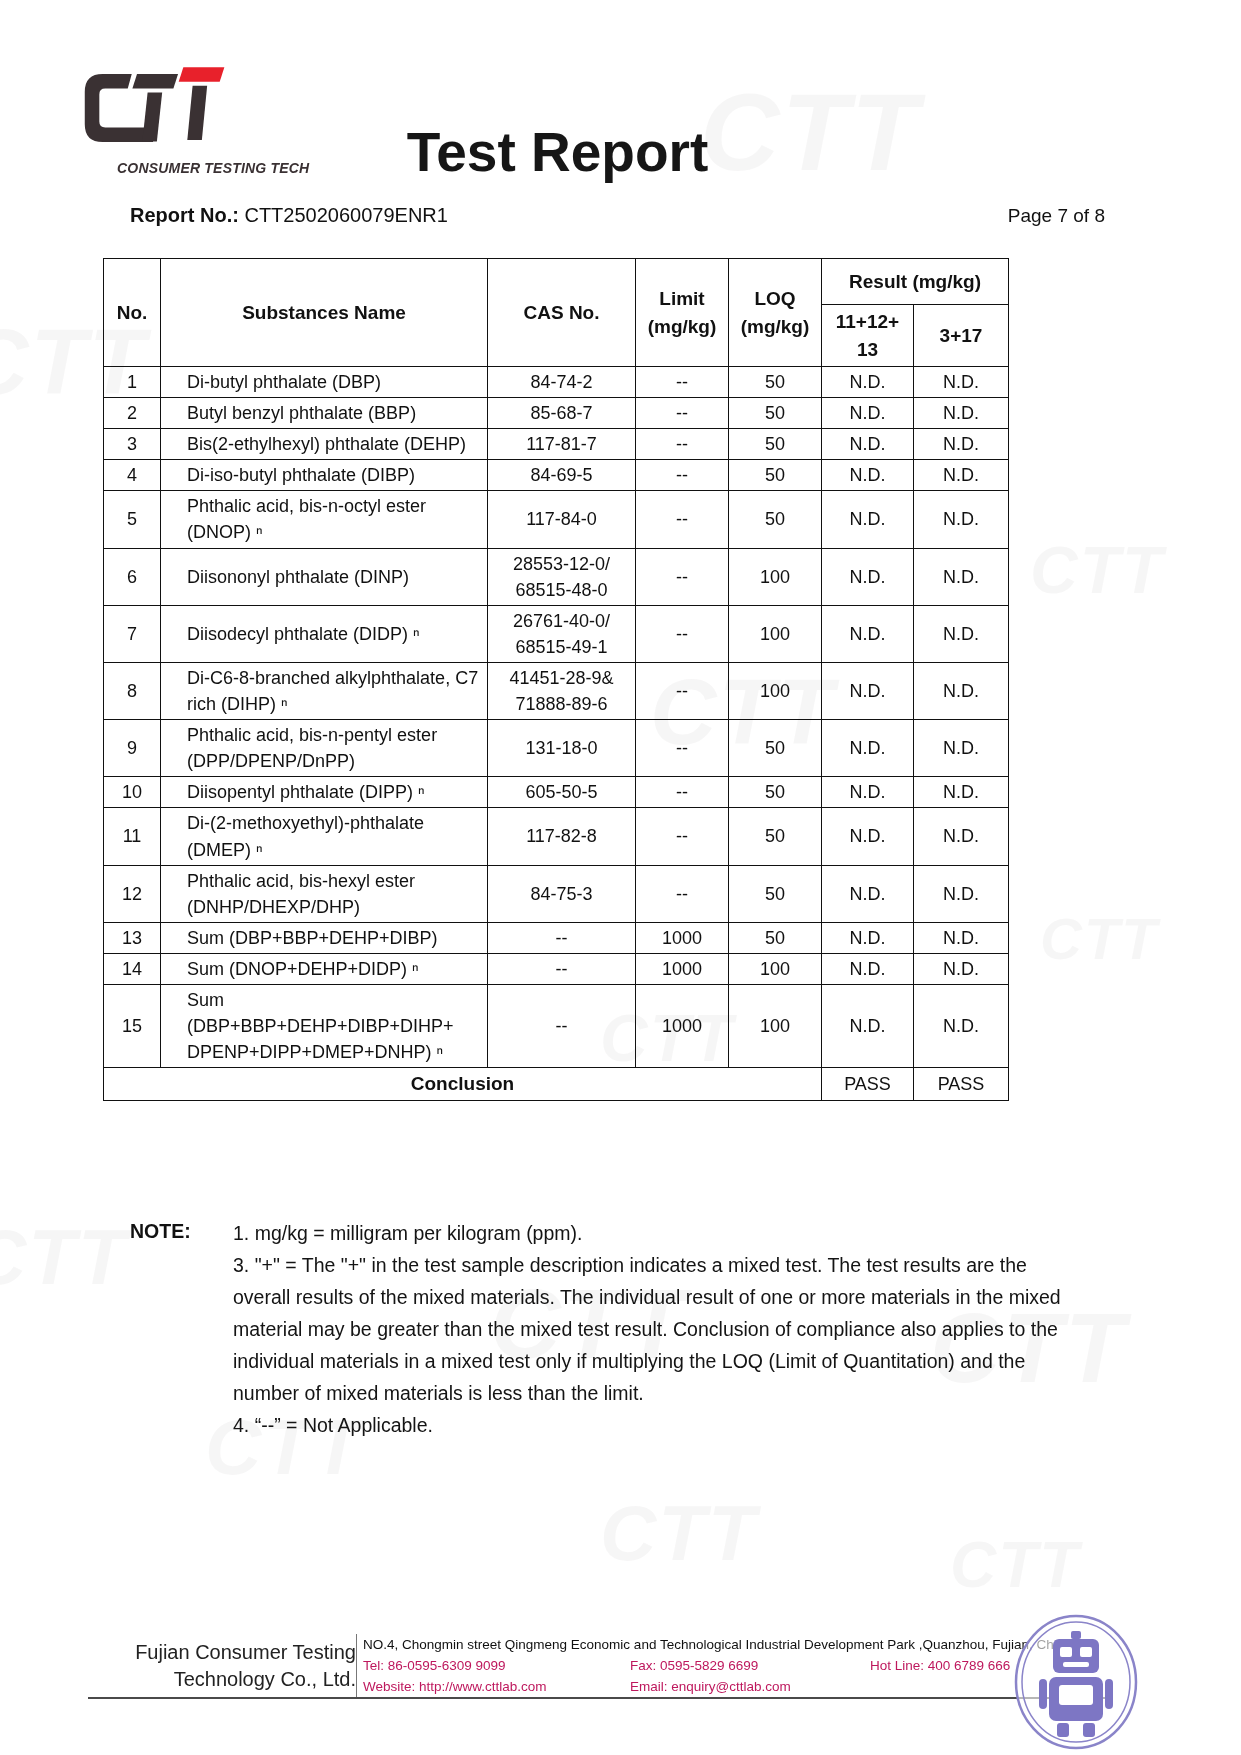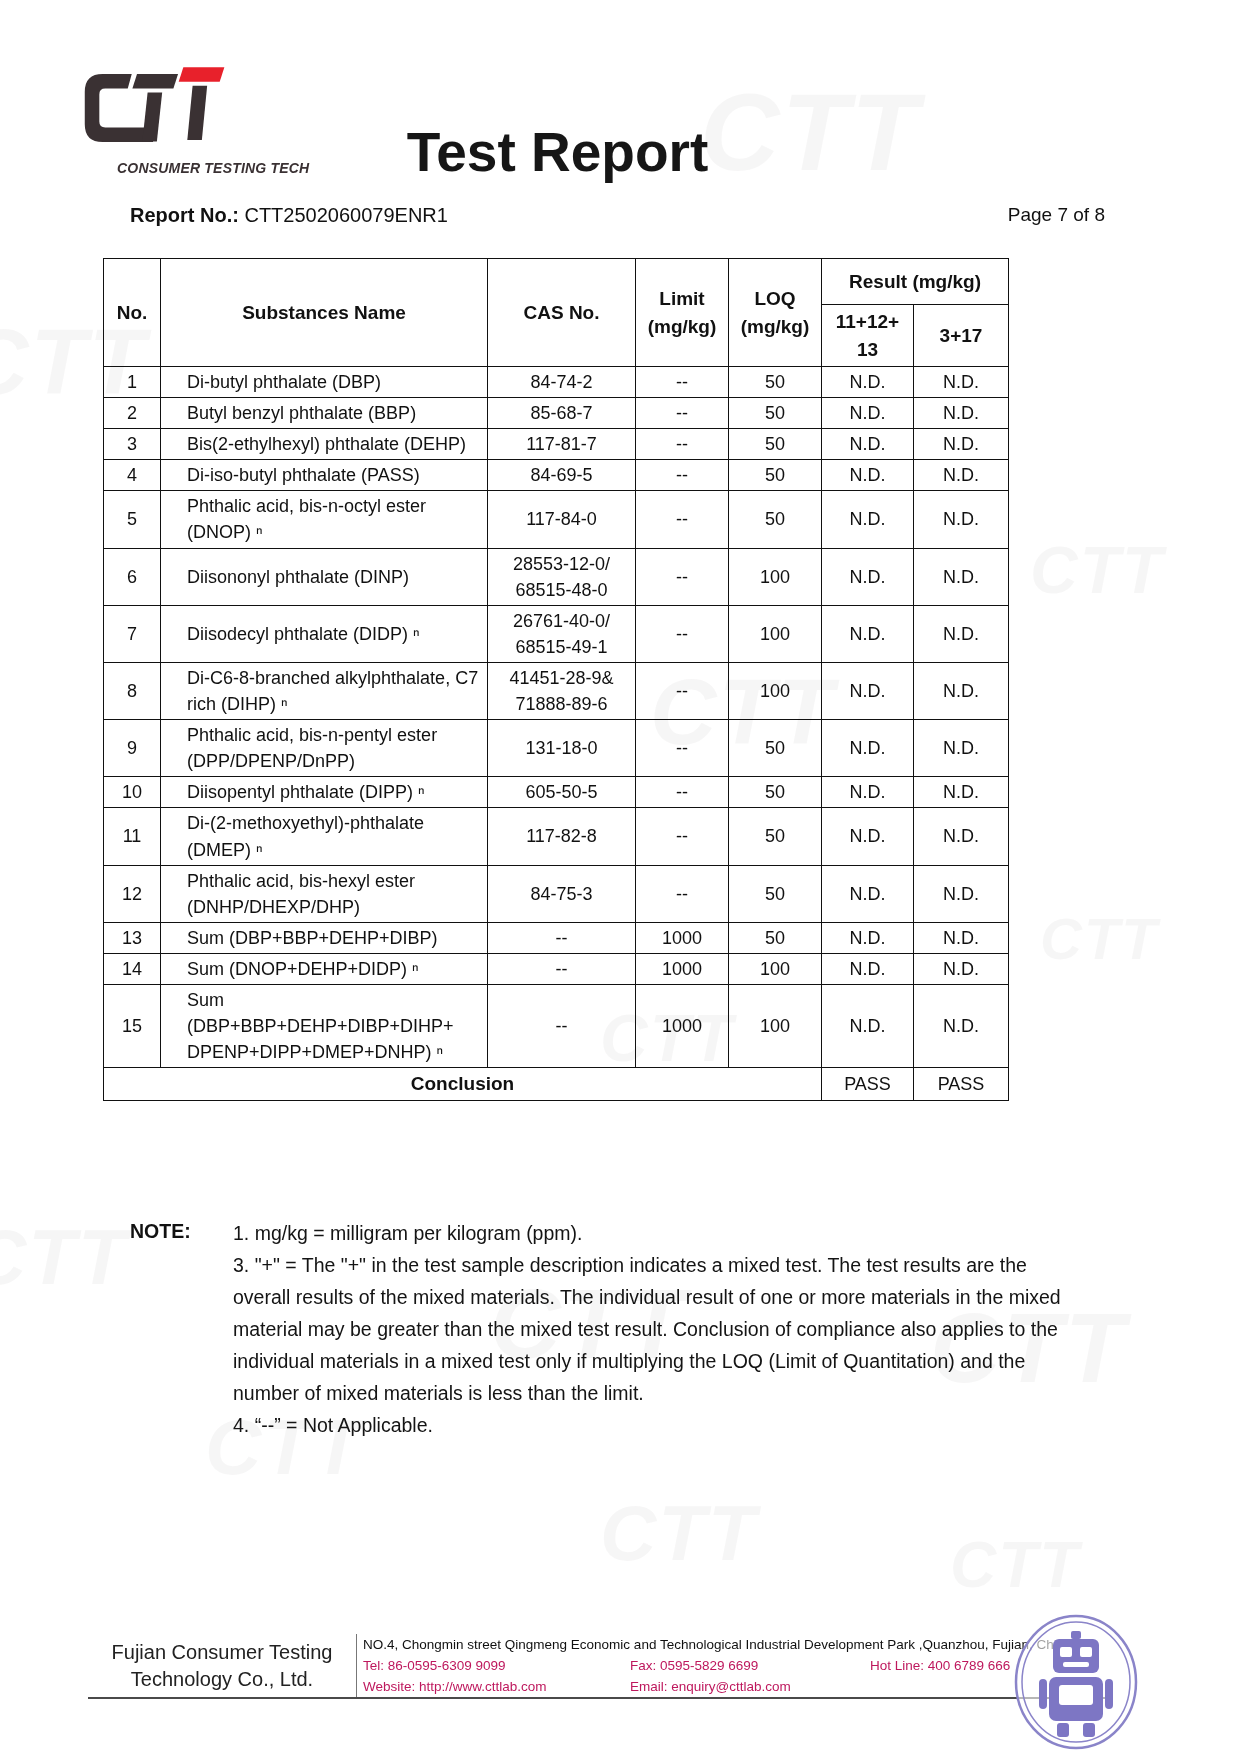--- a/index.html
+++ b/index.html
@@ -29,21 +29,21 @@
     font-size:14px; font-weight:bold; font-style:italic;
     color:#3a3133; letter-spacing:0.2px; white-space:nowrap;
   }
   .doc-title {
     position:absolute; left:0; top:120px; width:1115px;
     text-align:center;
     font-size:55px; font-weight:bold; letter-spacing:0px; color:#161616;
   }
   .report-line {
     position:absolute; left:130px; top:204px; width:975px;
-    display:flex; justify-content:space-between; align-items:flex-start;
+    display:flex; justify-content:space-between; align-items:center;
   }
   .report-no { font-size:20px; }
   .report-no .lbl { font-weight:bold; }
   .page-no { font-size:19px; }
   
   .tbl-wrap { position:absolute; left:103px; top:258px; width:905px; }
   table { border-collapse:collapse; width:905px; table-layout:fixed; }
   td {
     border:1.5px solid #111;
     font-size:18px;
@@ -73,21 +73,21 @@
   .footer {
     position:absolute; left:88px; top:1634px; width:1019px; height:64px;
     display:flex;
   }
   .footer-rule {
     position:absolute; left:88px; top:1697px; width:1019px; height:2px;
     background:#4a4a4a;
   }
   .footer-company {
     width:268px; display:flex; flex-direction:column;
-    align-items:center; justify-content:center;
+    align-items:flex-end; justify-content:center;
     font-size:20px; line-height:27px; color:#222;
   }
   .footer-info {
     flex:1; border-left:1px solid #777;
     padding:3px 0 0 6px;
     display:flex; flex-direction:column; justify-content:space-between;
     padding-bottom:4px;
   }
   .footer-row { display:flex; font-size:13.5px; color:#be185d; }
   .footer-addr { font-size:13.5px; }
@@ -191,21 +191,21 @@
         <td>3</td>
         <td class="name">Bis(2-ethylhexyl) phthalate (DEHP)</td>
         <td>117-81-7</td>
         <td>--</td>
         <td>50</td>
         <td>N.D.</td>
         <td>N.D.</td>
       </tr>
       <tr class="h1">
         <td>4</td>
-        <td class="name">Di-iso-butyl phthalate (PASS)</td>
+        <td class="name">Di-iso-butyl phthalate (DIBP)</td>
         <td>84-69-5</td>
         <td>--</td>
         <td>50</td>
         <td>N.D.</td>
         <td>N.D.</td>
       </tr>
       <tr class="h2">
         <td>5</td>
         <td class="name">Phthalic acid, bis-n-octyl ester
 (DNOP) ⁿ</td>

